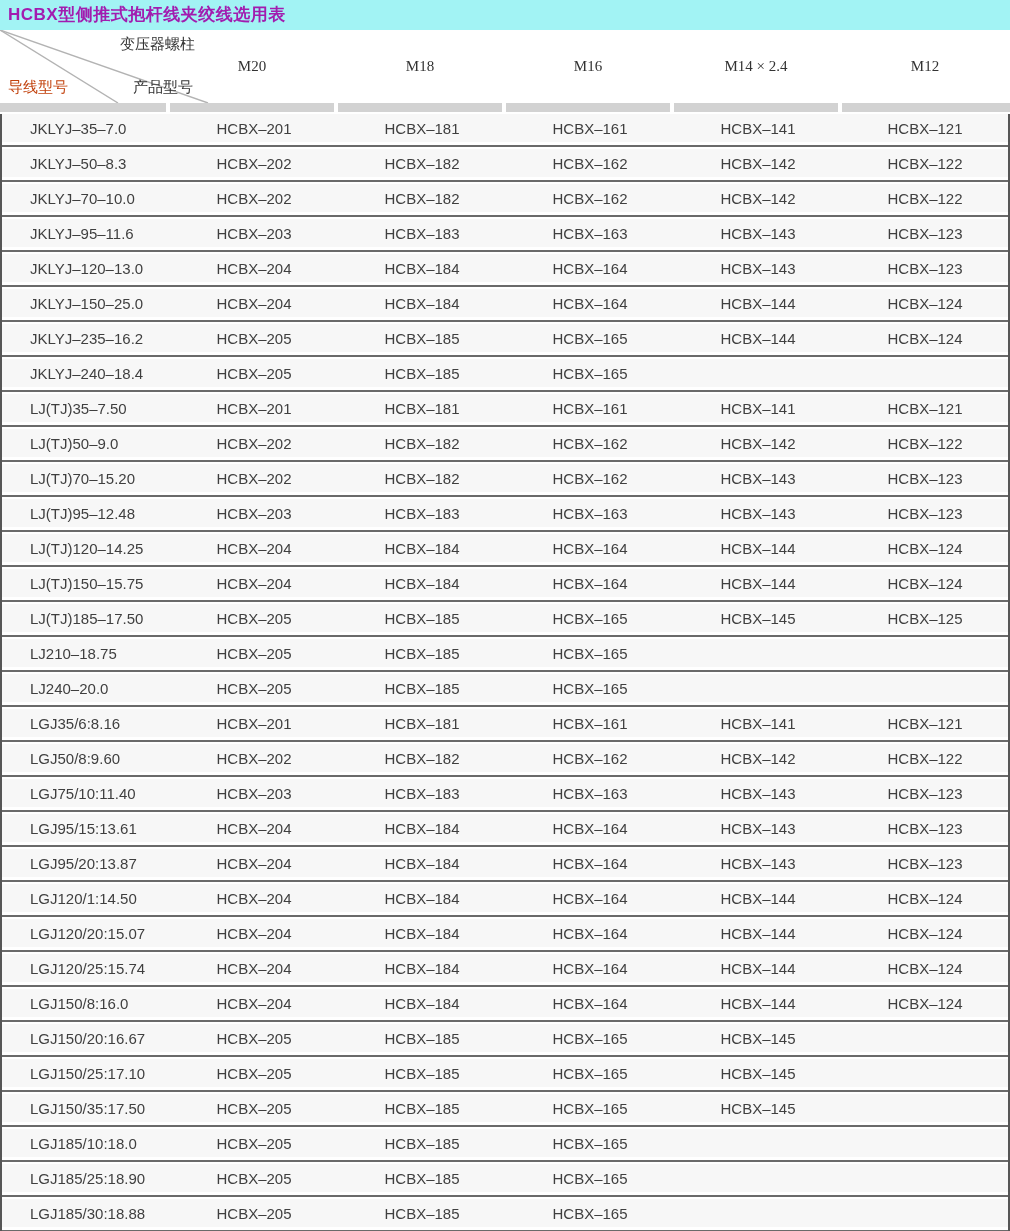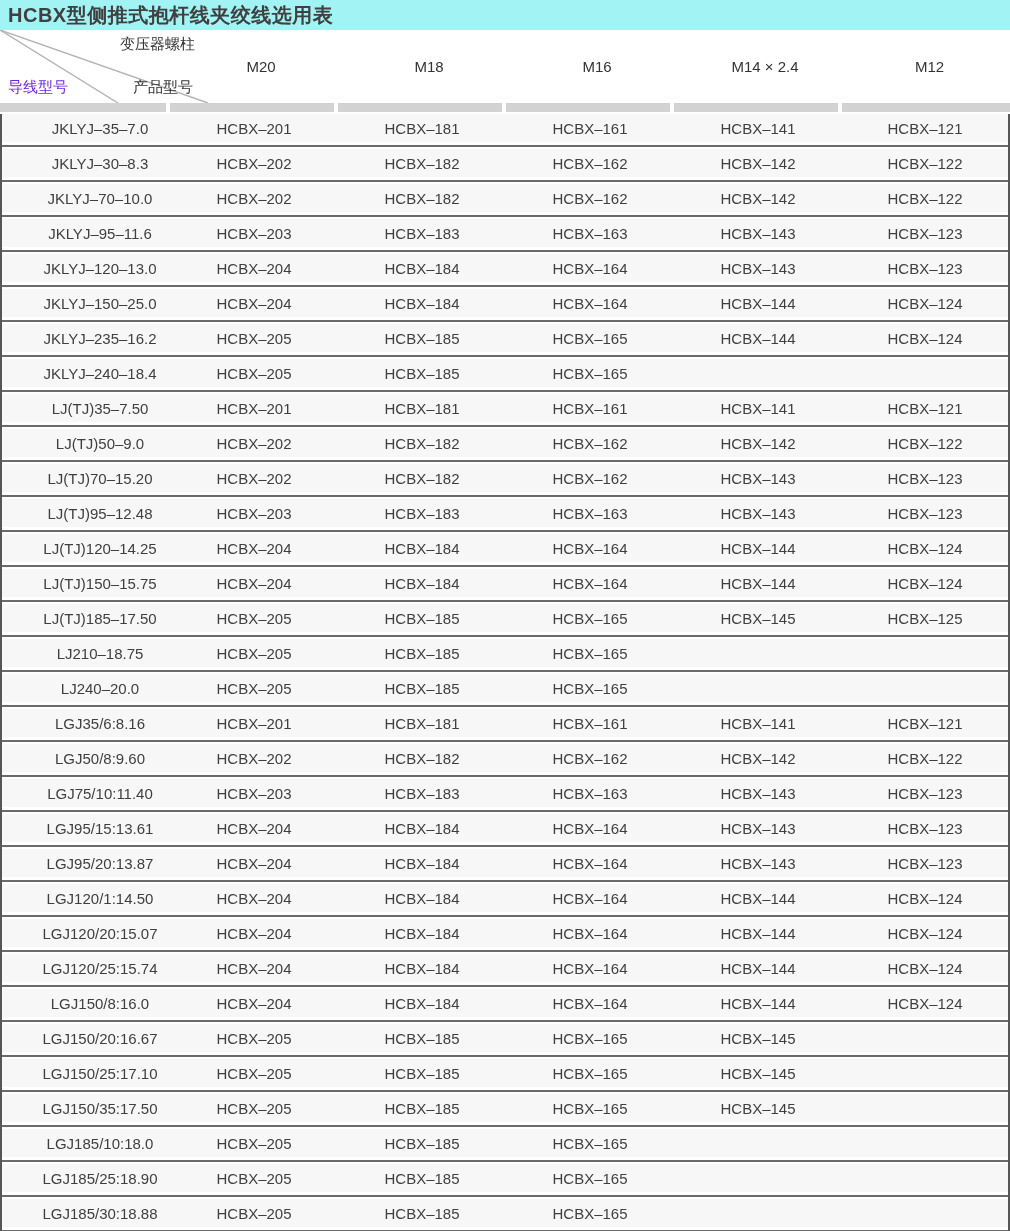--- a/index.html
+++ b/index.html
@@ -7,49 +7,50 @@
     position:relative;
     width:1010px;height:1231px;
     overflow:hidden;
     background:#fff;
     font-family:"Liberation Sans", sans-serif;
     color:#3f3f3f;
   }
   .title-bar{
     height:30px;line-height:30px;
     background:#a2f3f4;
-    color:#404040;
-    font-size:20px;font-weight:bold;
+    color:#a21caf;
+    font-size:17px;font-weight:bold;
     padding-left:8px;
     letter-spacing:0.5px;
   }
   .header{
     position:relative;
     height:73px;
     background:#fff;
+    font-family:Liberation Serif, serif;
   }
   .header svg{position:absolute;left:0;top:0;}
   .corner-top{
     position:absolute;left:120px;top:5px;
     font-size:15px;color:#333;
   }
   .corner-bl{
     position:absolute;left:8px;bottom:6px;
-    font-size:15px;color:#6d28d9;
+    font-size:15px;color:#c2410c;
   }
   .corner-br{
     position:absolute;left:133px;bottom:6px;
     font-size:15px;color:#333;margin-top:24px;
   }
   .col-grid{
     display:grid;
     grid-template-columns:168px 168px 168px 168px 168px 1fr;
   }
   .col-heads{
-    position:absolute;left:9px;right:0;top:28px;
+    position:absolute;left:0;right:0;top:28px;
   }
   .col-heads .col-head{
     text-align:center;
     font-size:15px;color:#333;
   }
   .band{
     height:9px;
     display:grid;
     grid-template-columns:166px 164px 164px 164px 164px auto;
     column-gap:4px;
@@ -66,21 +67,21 @@
     align-items:center;
   }
   .cell{
     font-size:15px;
     color:#3f3f3f;
     text-align:center;
     white-space:nowrap;
     overflow:hidden;
   }
   .cell.wire{
-    text-align:center;
+    text-align:left;
     padding-left:28px;
   }
   .sep{
     height:7px;
     background:#fff;
     display:flex;align-items:center;
   }
   .sep i{display:block;width:100%;height:2px;background:#6a6a6a;}
 </style>
 </head>
@@ -128,21 +129,21 @@
         <div class="cell m">HCBX–141</div>
         <div class="cell m">HCBX–121</div>
       </div>
       <div class="sep">
           <i></i>
         </div>
     </div>
 
     <div class="row-block">
       <div class="row col-grid">
-        <div class="cell wire">JKLYJ–30–8.3</div>
+        <div class="cell wire">JKLYJ–50–8.3</div>
         <div class="cell m">HCBX–202</div>
         <div class="cell m">HCBX–182</div>
         <div class="cell m">HCBX–162</div>
         <div class="cell m">HCBX–142</div>
         <div class="cell m">HCBX–122</div>
       </div>
       <div class="sep">
           <i></i>
         </div>
     </div>

